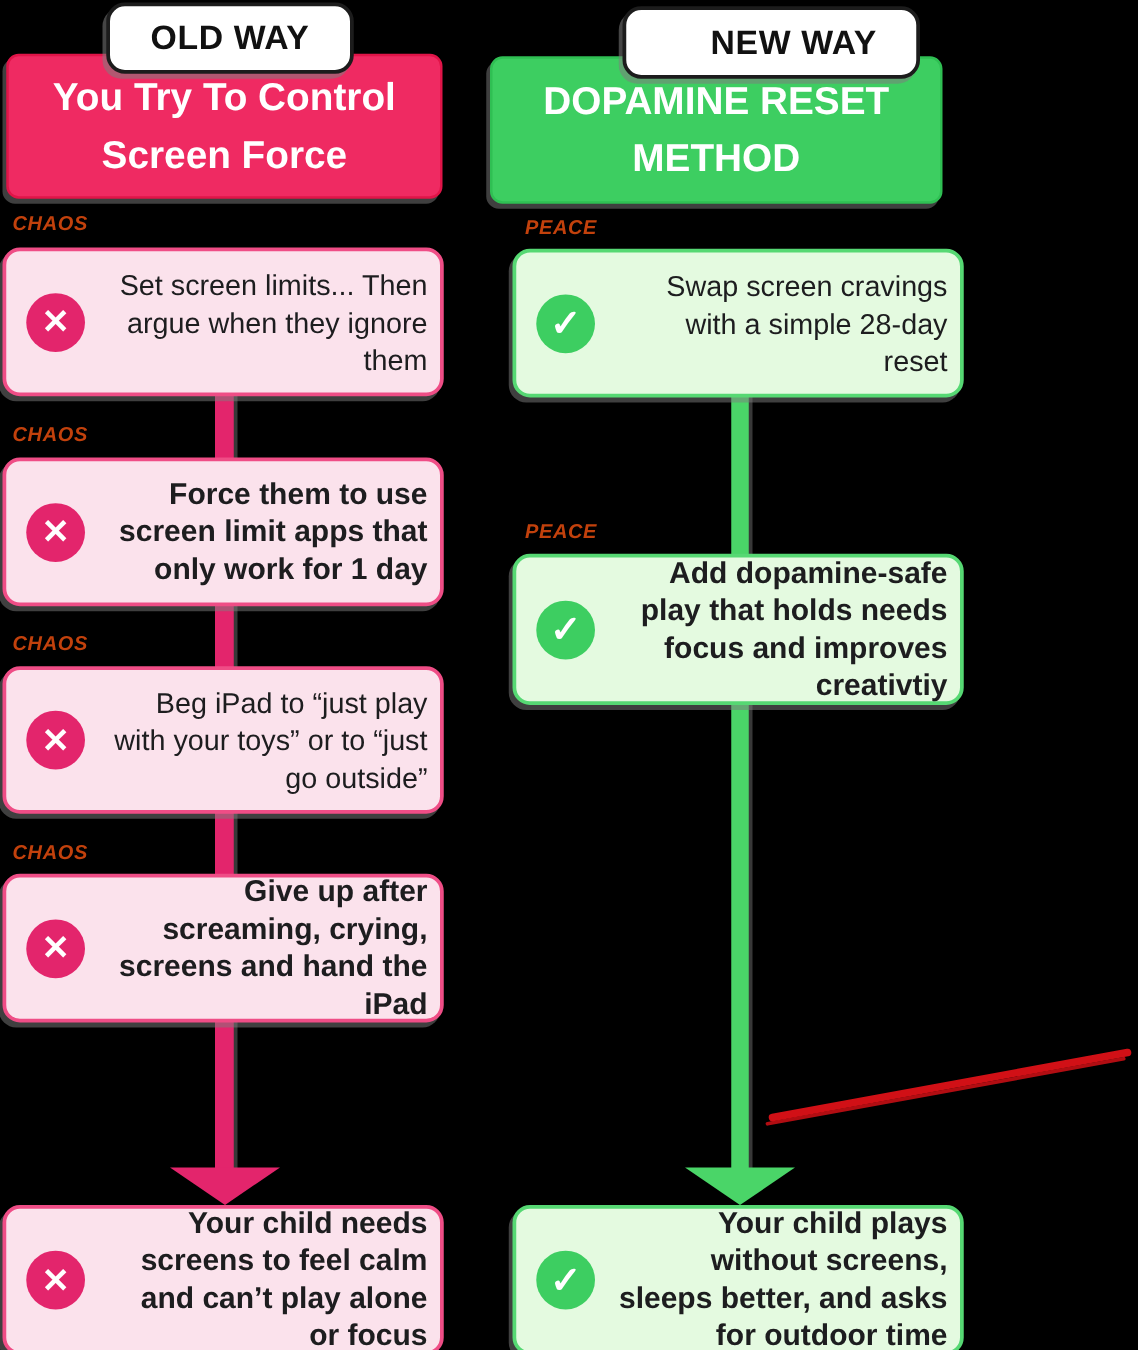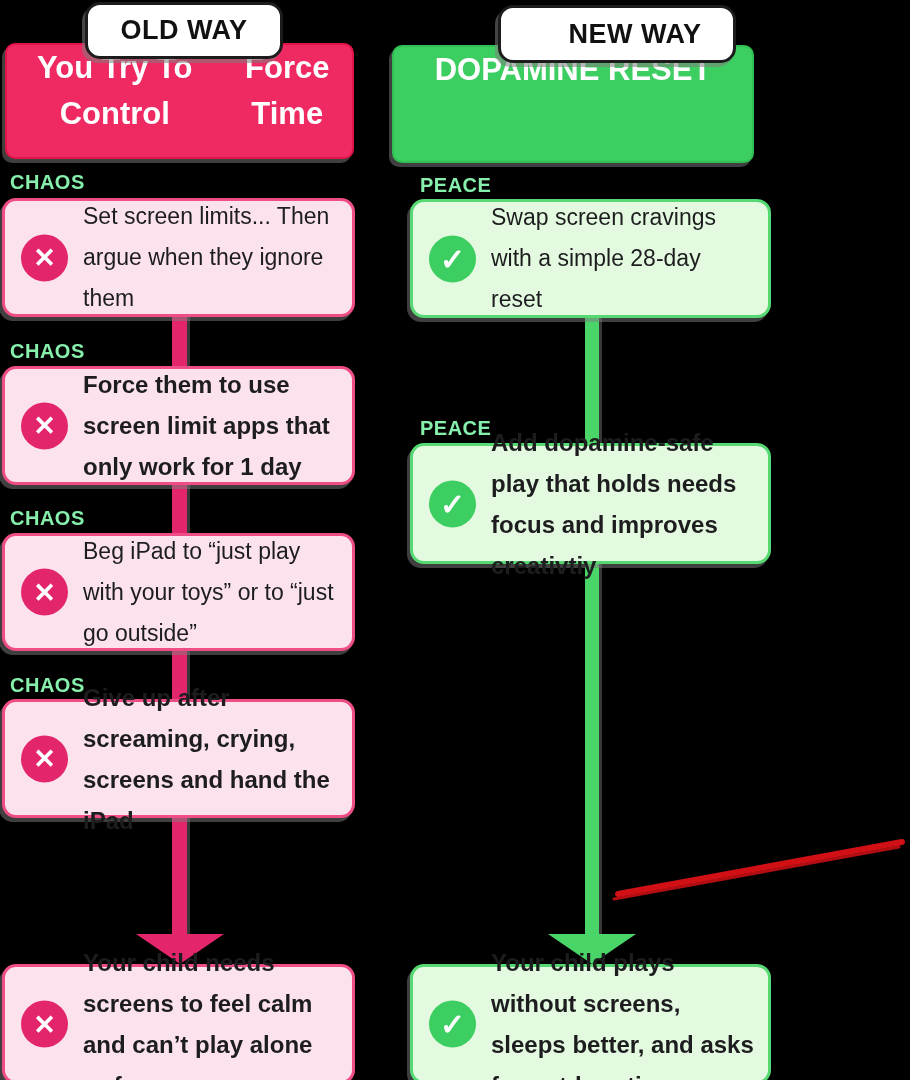--- a/index.html
+++ b/index.html
@@ -12,48 +12,48 @@
     position:absolute;background:#fff;border:3px solid #1c1c1c;border-radius:15px;
     display:flex;align-items:center;justify-content:center;
     font-weight:bold;font-size:27px;color:#111;letter-spacing:.5px;z-index:5;
     box-shadow:-3px 4px 0 rgba(125,125,125,.55);
   }
   .badge-old{left:85px;top:2px;width:192px;height:51px;}
   .badge-new{left:498px;top:5px;width:196px;height:52px;padding-left:36px;}
   
   .header{
     position:absolute;border-radius:10px;color:#fff;font-weight:bold;font-size:31px;
-    text-align:center;display:flex;flex-direction:row;justify-content:center;
+    text-align:center;display:flex;flex-direction:column;justify-content:center;
     line-height:46px;z-index:2;box-shadow:-3px 4px 0 rgba(125,125,125,.5);
   }
   .header-old{left:5px;top:43px;width:345px;height:112px;background:var(--pink-header);border:2px solid var(--pink-border);}
   .header-new{left:392px;top:45px;width:358px;height:114px;background:var(--green-header);border:2px solid #2FBF53;}
   
   .step-label{
-    position:absolute;color:#86efac;font-weight:bold;font-size:20px;letter-spacing:.5px;z-index:3;
+    position:absolute;color:#c2410c;font-weight:bold;font-size:16px;letter-spacing:.5px;z-index:3;font-style:italic;
   }
   
   .card{
     position:absolute;border-radius:14px;z-index:2;
     display:flex;align-items:center;
     box-shadow:-3px 4px 0 rgba(125,125,125,.5);
   }
   .card.pink{background:var(--pink-card-bg);border:3px solid var(--pink-card-border);}
   .card.green{background:var(--green-card-bg);border:3px solid var(--green-card-border);}
   .icon-circle{
     position:absolute;left:16px;top:50%;transform:translateY(-50%);
     width:47px;height:47px;border-radius:50%;
     display:flex;align-items:center;justify-content:center;
     color:#fff;font-weight:900;
   }
   .icon-circle.cross{background:var(--pink-accent);font-size:27px;}
   .icon-circle.check{background:var(--green-header);font-size:30px;}
   .card-text{
     width:100%;padding:4px 10px 4px 78px;box-sizing:border-box;
-    text-align:left;color:var(--text-dark);font-size:23px;line-height:41px;
+    text-align:right;color:var(--text-dark);font-size:23px;line-height:30px;
   }
   .card.bold .card-text{font-weight:bold;font-size:24px;}
   
   .conn{position:absolute;z-index:1;box-shadow:3px 3px 0 rgba(125,125,125,.45);}
   .conn.pink{background:var(--pink-accent);left:172px;width:15px;}
   .conn.green{background:var(--green-accent);left:585px;width:14px;}
   .arrow-head{
     position:absolute;width:0;height:0;z-index:1;
     border-left:44px solid transparent;border-right:44px solid transparent;
   }
@@ -63,21 +63,21 @@
 </style>
 </head>
 <body>
 
 <div class="canvas">
 
   <div class="badge badge-old">OLD WAY</div>
 
   <div class="header header-old">
     <div>You Try To Control</div>
-    <div>Force Time</div>
+    <div>Screen Force</div>
   </div>
 
   <div class="step-label" style="left:10px;top:171px">CHAOS</div>
   <div class="card pink" style="left:2px;top:198px;width:347px;height:113px">
     <span class="icon-circle cross">✕</span>
     <div class="card-text">Set screen limits... Then argue when they ignore them</div>
   </div>
 
   <div class="conn pink" style="top:311px;height:57px"></div>
 
@@ -108,20 +108,21 @@
 
   <div class="card pink bold" style="left:2px;top:964px;width:347px;height:114px">
     <span class="icon-circle cross">✕</span>
     <div class="card-text">Your child needs screens to feel calm and can’t play alone or focus</div>
   </div>
 
   <div class="badge badge-new">NEW WAY</div>
 
   <div class="header header-new">
     <div>DOPAMINE RESET</div>
+    <div>METHOD</div>
   </div>
 
   <div class="step-label" style="left:420px;top:174px">PEACE</div>
   <div class="card green" style="left:410px;top:199px;width:355px;height:113px">
     <span class="icon-circle check">✓</span>
     <div class="card-text">Swap screen cravings with a simple 28-day reset</div>
   </div>
 
   <div class="conn green" style="top:312px;height:132px"></div>
 

